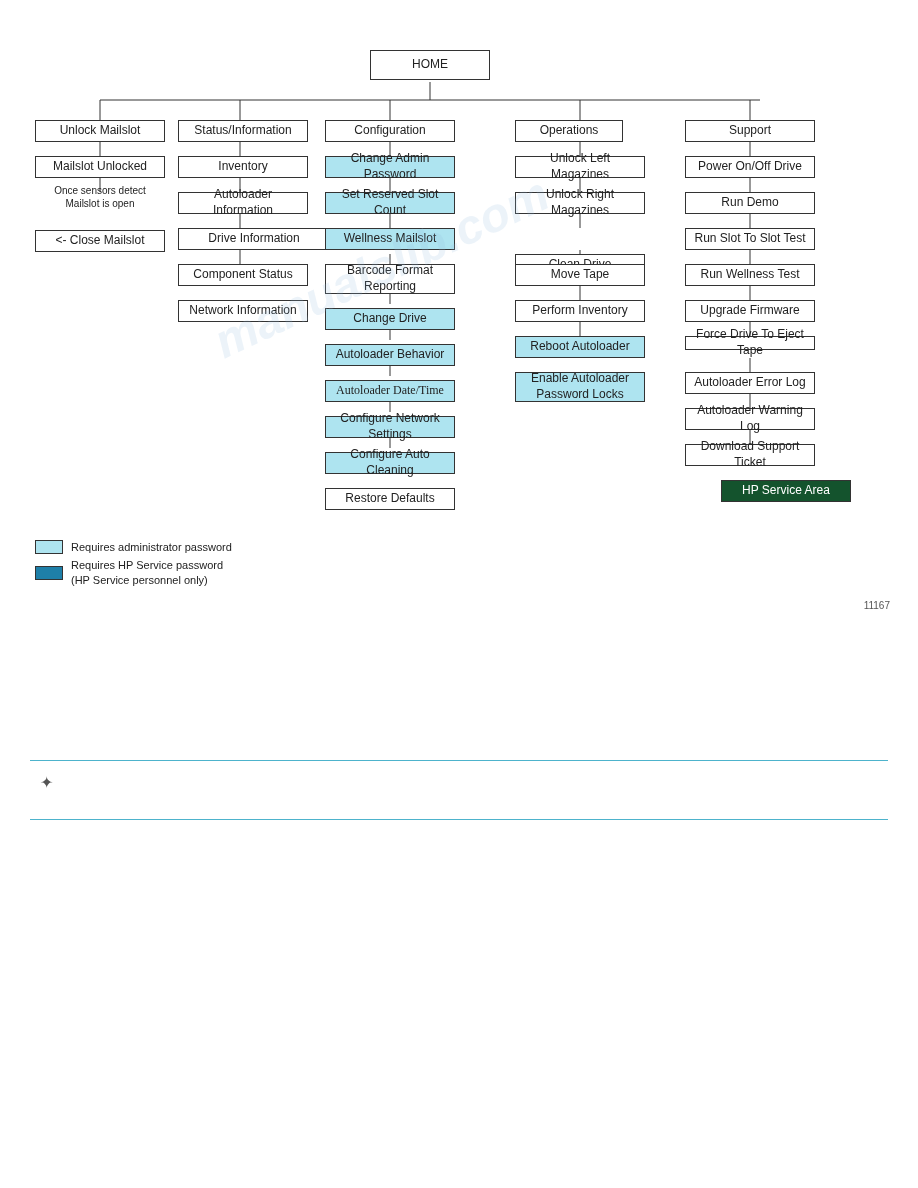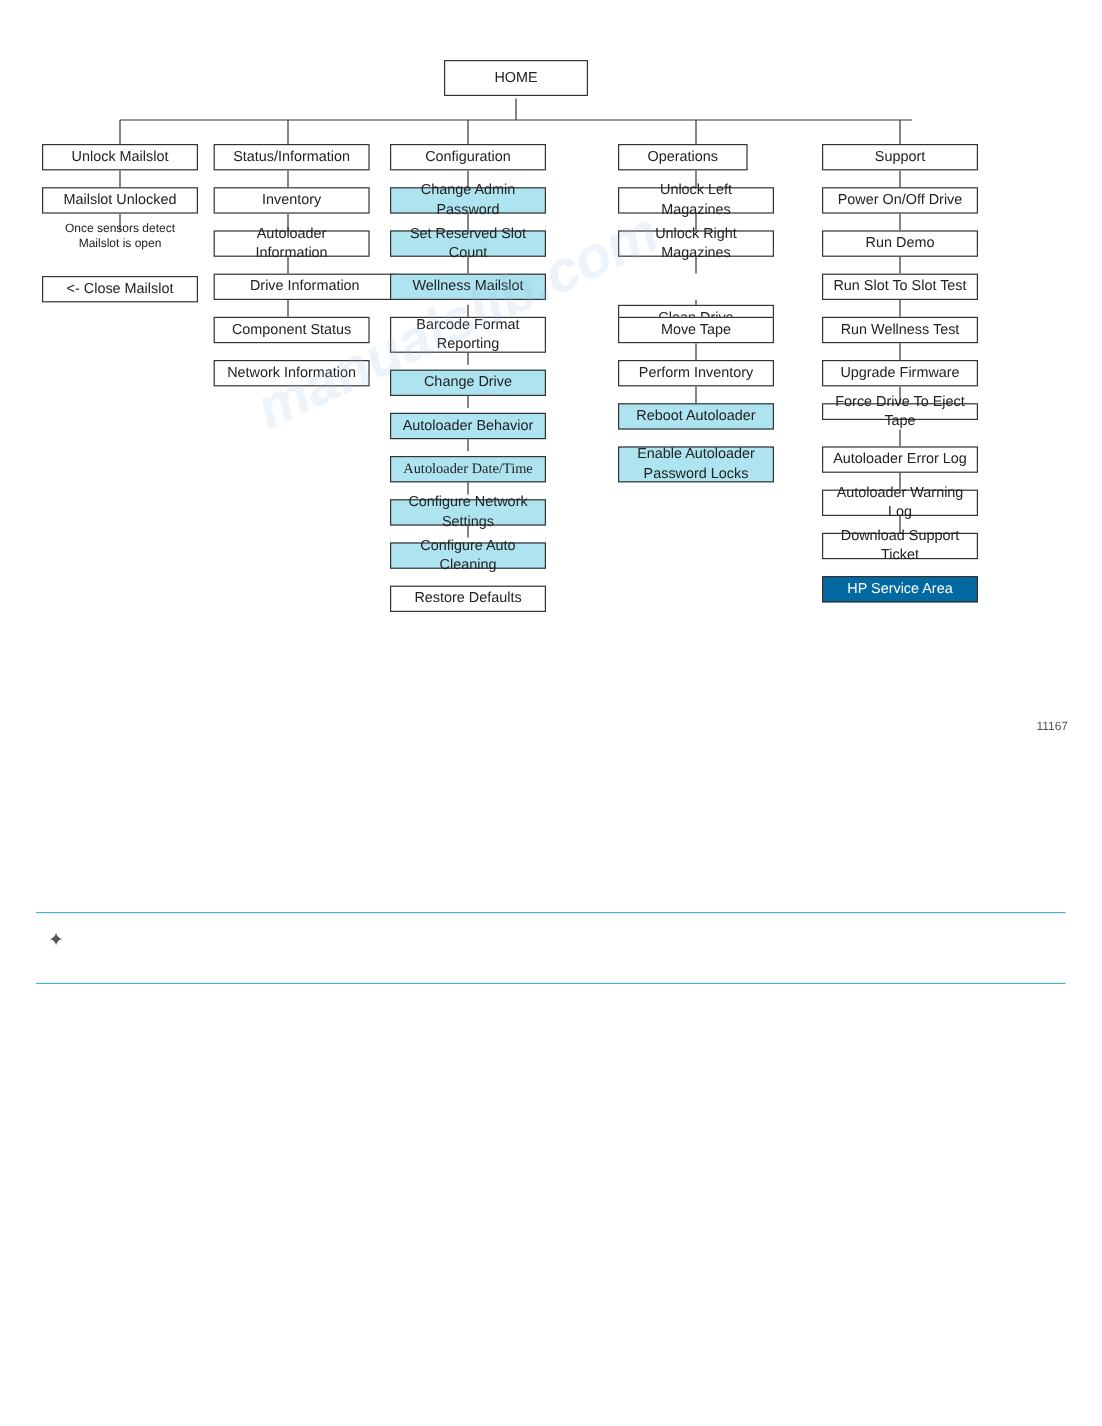--- a/index.html
+++ b/index.html
@@ -32,23 +32,24 @@
       padding: 4px 6px;
       line-height: 1.3;
       position: absolute;
       font-size: 12px;
     }
     .box-light-blue {
       background: #aee4f0;
       border: 1px solid #333;
     }
     .box-dark-blue {
-      background: #0369a1;
+      background: #14532d;
       color: #fff;
       border: 1px solid #333;
+      margin-left: 36px;
     }
 
     
     .connector-svg {
       position: absolute;
       top: 0; left: 0;
       width: 100%;
       height: 100%;
       pointer-events: none;
     }
@@ -276,20 +277,30 @@
     <div class="box" style="left: 655px; top: 388px; width: 130px; height: 22px; display:flex; align-items:center; justify-content:center;">
       <span>Autoloader Warning Log</span>
     </div>
     <div class="box" style="left: 655px; top: 424px; width: 130px; height: 22px; display:flex; align-items:center; justify-content:center;">
       <span>Download Support Ticket</span>
     </div>
     <div class="box box-dark-blue" style="left: 655px; top: 460px; width: 130px; height: 22px; display:flex; align-items:center; justify-content:center;">
       <span>HP Service Area</span>
     </div>
 
+    <div class="legend" style="bottom:auto; top: 520px; left: 5px;">
+      <div class="legend-item">
+        <div class="legend-swatch legend-swatch-light"></div>
+        <span>Requires administrator password</span>
+      </div>
+      <div class="legend-item">
+        <div class="legend-swatch legend-swatch-dark"></div>
+        <span style="line-height:1.4;">Requires HP Service password<br>(HP Service personnel only)</span>
+      </div>
+    </div>
 
     <div class="fig-number" style="top: 580px; right: 0px;">
       <span>11167</span>
     </div>
 
     <div class="watermark" style="top: 220px; left: 170px; font-size: 48px; color: rgba(150,190,220,0.18);">
       <span>manualslib.com</span>
     </div>
 
   </div>

